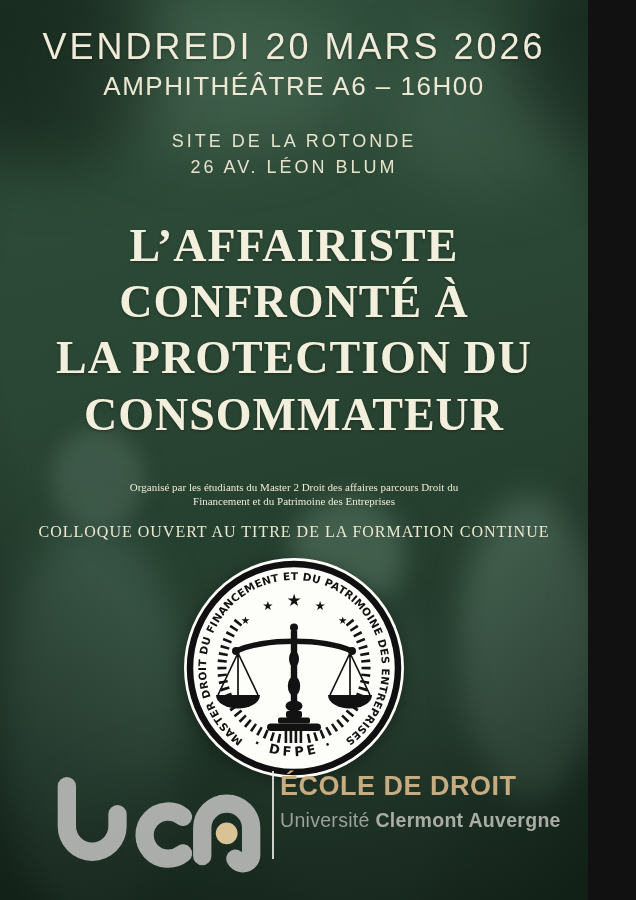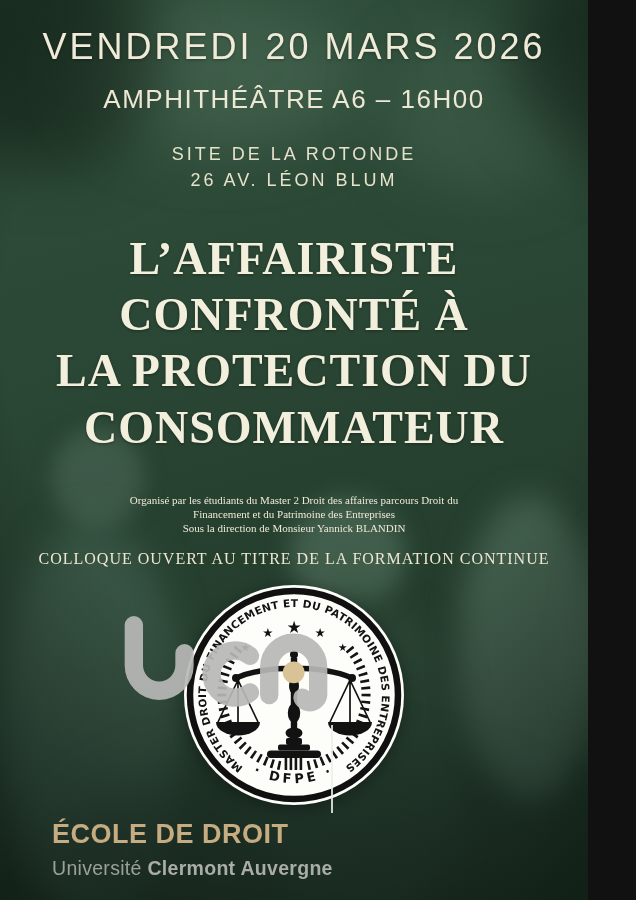--- a/index.html
+++ b/index.html
@@ -21,39 +21,39 @@
   .b8{left:248px;top:595px;width:220px;height:330px;background:rgba(44,70,54,.75);filter:blur(16px);}
   .b9{left:458px;top:495px;width:140px;height:310px;background:rgba(92,122,103,.5);filter:blur(15px);}
   .b10{left:578px;top:520px;width:100px;height:260px;background:rgba(70,98,82,.5);filter:blur(16px);}
   .b11{left:60px;top:755px;width:500px;height:190px;background:rgba(38,60,47,.6);filter:blur(26px);}
   .vignette{position:absolute;inset:0;pointer-events:none;
     background:radial-gradient(ellipse 95% 72% at 50% 36%,rgba(0,0,0,0) 52%,rgba(7,16,11,.55) 100%);}
   
   .content{position:relative;z-index:2;display:flex;flex-direction:column;align-items:center;width:100%;}
   .date{margin-top:26px;font-size:36px;letter-spacing:3px;color:#efebd8;font-weight:400;
         text-shadow:0 1px 3px rgba(0,0,0,.3);}
-  .venue{margin-top:16px;font-size:26px;letter-spacing:1.5px;color:#ece8d4;font-weight:400;}
+  .venue{margin-top:3px;font-size:26px;letter-spacing:1.5px;color:#ece8d4;font-weight:400;}
   .address{margin-top:26px;font-size:18px;letter-spacing:3px;line-height:1.45;color:#e6e2cb;}
   .title{margin:38px 0 8px 0;font-family:"Liberation Serif","DejaVu Serif",serif;font-weight:700;
          font-size:46px;line-height:1.22;letter-spacing:1px;color:#f3efdd;
          text-shadow:0 1px 3px rgba(0,0,0,.35);}
   .title span{display:block;}
   .org{margin-top:30px;font-family:"Liberation Serif","DejaVu Serif",serif;font-size:11px;
        line-height:1.27;color:#eee9d6;}
   .note{margin-top:14px;font-family:"Liberation Serif","DejaVu Serif",serif;font-size:16px;
         letter-spacing:1px;color:#ece7d3;}
   
   .seal-wrap{margin-top:14px;width:226px;height:226px;filter:drop-shadow(0 3px 8px rgba(0,0,0,.35));}
   .ring-text{font-family:"DejaVu Sans",sans-serif;font-weight:700;font-size:10.6px;
              letter-spacing:.25px;fill:#121212;}
   .ring-bottom{font-family:"DejaVu Sans",sans-serif;font-weight:700;font-size:13px;
                letter-spacing:3.5px;fill:#121212;}
   .star{font-family:"DejaVu Sans",sans-serif;fill:#121212;text-anchor:middle;dominant-baseline:central;}
   
-  .footer{position:absolute;z-index:2;left:52px;bottom:20px;display:flex;align-items:flex-end;gap:6px;flex-direction:column;}
+  .footer{position:absolute;z-index:2;left:52px;bottom:20px;display:flex;align-items:flex-start;gap:6px;}
   .uca-stroke{fill:none;stroke:#b7b9b6;stroke-width:21;stroke-linecap:round;opacity:.92;}
   .sep{width:2px;height:88px;background:#eceee9;opacity:.85;}
   .footer-text{display:flex;flex-direction:column;align-items:flex-start;gap:7px;}
   .school{font-size:27px;font-weight:700;letter-spacing:.5px;color:#c6ac80;}
   .univ{font-size:19.5px;letter-spacing:.3px;}
   .univ .light{color:#9aa19a;font-weight:400;}
   .univ .bold{color:#a9ada6;font-weight:700;margin-left:0;}
 </style>
 </head>
 <body>
@@ -87,21 +87,20 @@
 
     <h1 class="title">
       <span>L’AFFAIRISTE CONFRONTÉ À</span>
       <span>LA PROTECTION DU</span>
       <span>CONSOMMATEUR</span>
     </h1>
 
     <div class="org">
       <div>Organisé par les étudiants du Master 2 Droit des affaires parcours Droit du</div>
       <div>Financement et du Patrimoine des Entreprises</div>
-      <div>Sous la direction de Monsieur Yannick BLANDIN</div>
     </div>
 
     <div class="note">COLLOQUE OUVERT AU TITRE DE LA FORMATION CONTINUE</div>
 
     <svg class="seal-wrap" viewBox="0 0 226 226" aria-hidden="true">
       <defs>
         <path id="arcTop" d="M 62.5 185.1 A 88 88 0 1 1 163.5 185.1" fill="none"></path>
         <path id="arcBottom" d="M 69 189.2 A 88 88 0 0 0 157 189.2" fill="none"></path>
       </defs>
       <circle cx="113" cy="113" r="110" fill="#fdfdfa"></circle>

